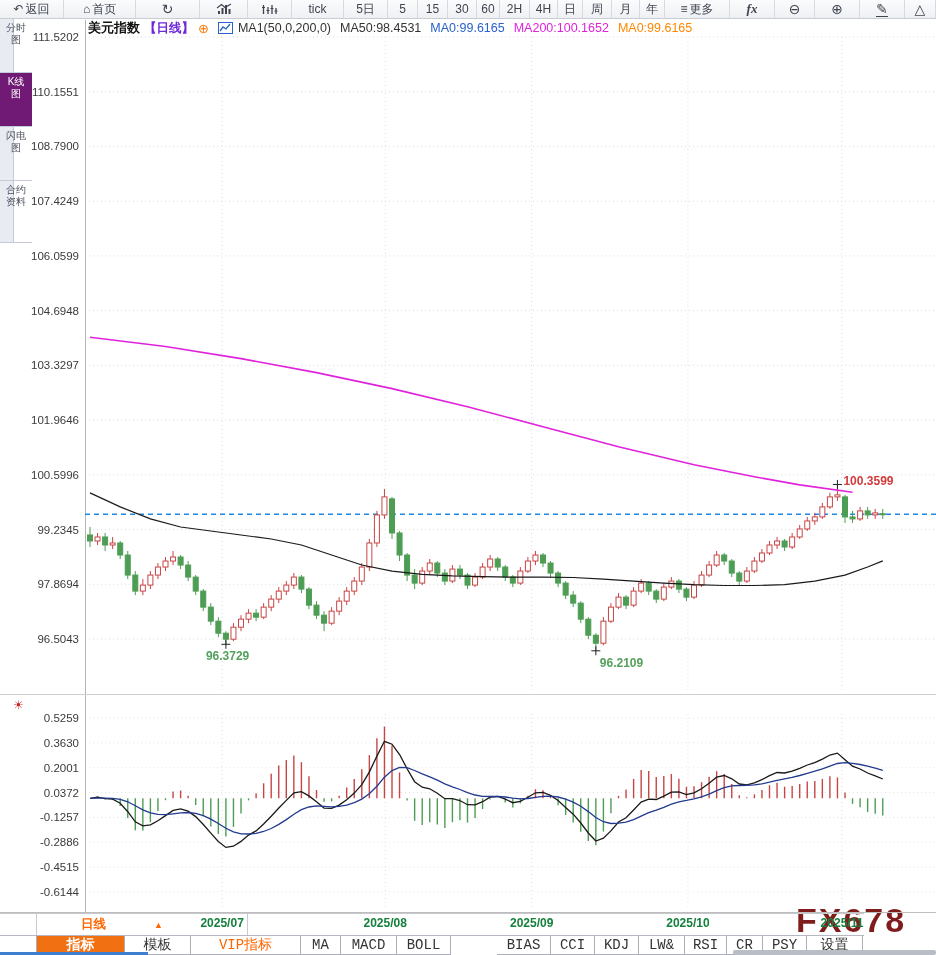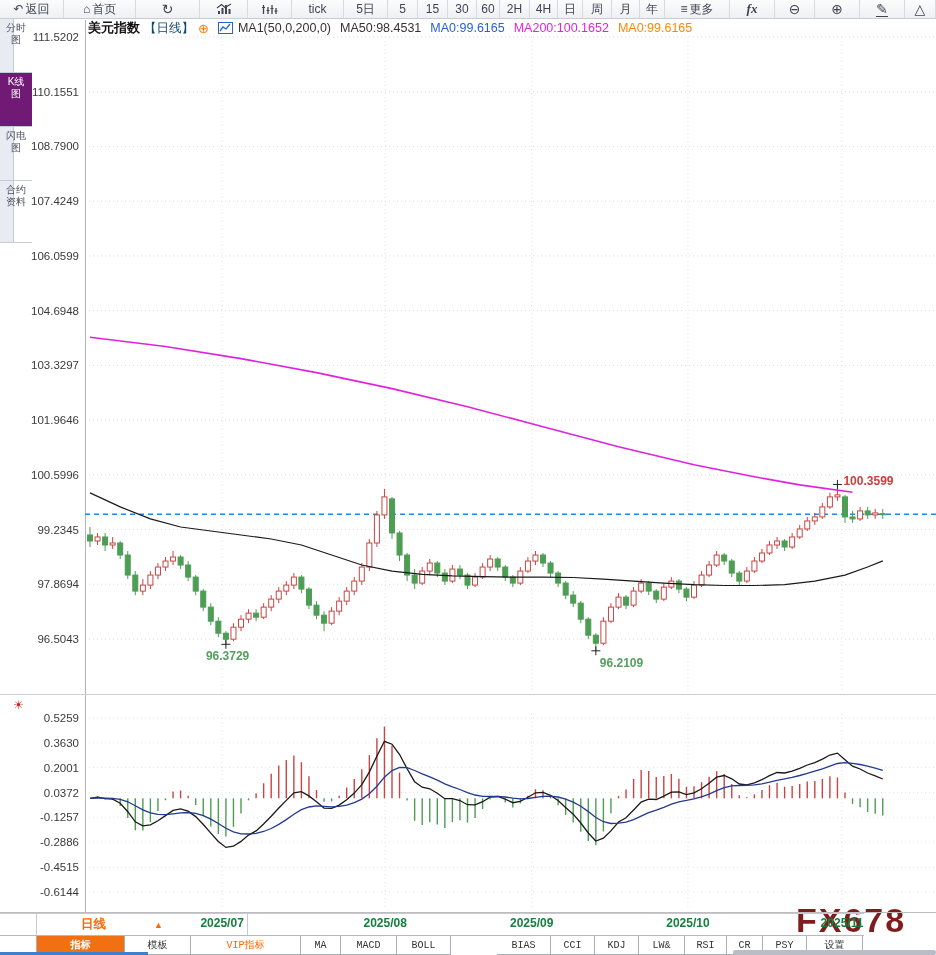--- a/index.html
+++ b/index.html
@@ -17,21 +17,21 @@
   .underl{border-bottom:1.5px solid #3f4450;padding-bottom:0px;}
   
   .sidebar{position:absolute;left:0;top:19px;width:14px;background:#e9ebf3;border-right:1px solid #c6cad6;box-sizing:border-box;}
   .sitem{width:32px;box-sizing:border-box;padding:3px 4px;font-size:10px;line-height:12px;text-align:center;
          color:#4a4f5c;border-bottom:1px solid #c6cad6;cursor:pointer;word-break:break-all;}
   .sitem.active{background:#701a75;color:#fff;}
   
   .chart-header{position:absolute;left:88px;top:20px;height:16px;display:flex;align-items:center;gap:9px;
                 font-size:12.5px;white-space:nowrap;z-index:3;}
   .ch-symbol{font-weight:bold;color:#111;font-size:13px;}
-  .ch-period{color:#0c4a6e;font-weight:normal;}
+  .ch-period{color:#6d28d9;font-weight:bold;}
   .ch-plus{color:#ff7700;font-size:13px;}
   .ch-ma{color:#333;}
   .ch-blue{color:#2962cc;}
   .ch-magenta{color:#e022dd;}
   .ch-orange{color:#ff8800;}
   .macd-header{position:absolute;left:88px;top:696px;height:15px;display:flex;align-items:center;gap:10px;
                font-size:12.5px;white-space:nowrap;z-index:3;background:#fff;}
   .sun-icon{position:absolute;left:13px;top:698px;font-size:12px;color:#cc2222;z-index:3;}
   
   #plot{position:absolute;left:0;top:0;width:936px;height:955px;z-index:2;}
@@ -43,21 +43,21 @@
             border-bottom:1px solid #b3b8c2;box-sizing:border-box;z-index:2;}
   .period-cell{position:absolute;left:36px;top:0;width:212px;height:21px;border-left:1px solid #c9c9cf;
                border-right:1px solid #c9c9cf;display:flex;align-items:center;cursor:pointer;box-sizing:border-box;}
   .period-label{color:#ff6600;font-weight:bold;font-size:12.5px;margin-left:44px;}
   .period-arrow{color:#ff6600;font-size:9px;margin-left:48px;}
   .mlabel{position:absolute;top:2px;width:70px;text-align:center;font-size:12px;font-weight:bold;color:#15803d;z-index:3;}
   
   .tab-row{position:absolute;left:0;top:936px;width:936px;height:19px;box-sizing:border-box;z-index:3;background:transparent;}
   .tab-row-inner{display:flex;margin-left:36px;height:19px;}
   .tab{box-sizing:border-box;height:19px;display:flex;align-items:center;justify-content:center;
-       border-right:1px solid #a9aeb8;border-bottom:1px solid #a9aeb8;font-size:10px;color:#333;cursor:pointer;
+       border-right:1px solid #a9aeb8;border-bottom:1px solid #a9aeb8;font-size:14px;color:#333;cursor:pointer;
        font-family:"Liberation Mono","DejaVu Sans Mono",monospace;background:#fff;}
   .tab:first-child{border-left:1px solid #a9aeb8;}
   .tab.active{background:#f07012;color:#fff;font-weight:bold;}
   .tab.vip{color:#ff6600;}
   
   .scroll-thumb{position:absolute;left:733px;top:950px;width:203px;height:5px;background:#b9bdc6;border-radius:2px;z-index:4;cursor:pointer;}
   .blue-strip{position:absolute;left:0;top:952px;width:148px;height:3px;background:#3f7fd0;z-index:4;}
 </style>
 </head>
 <body>

